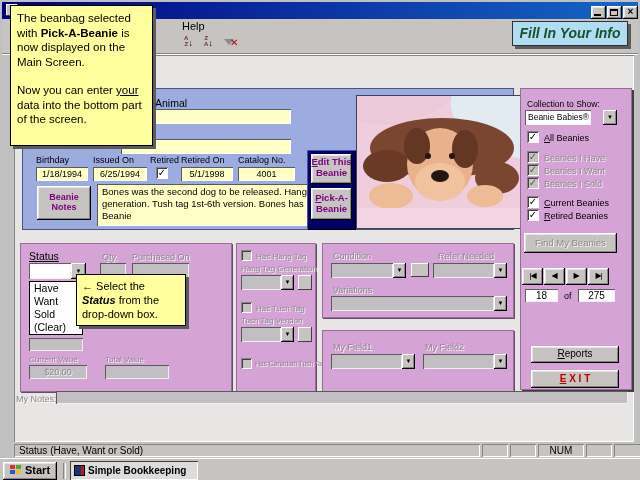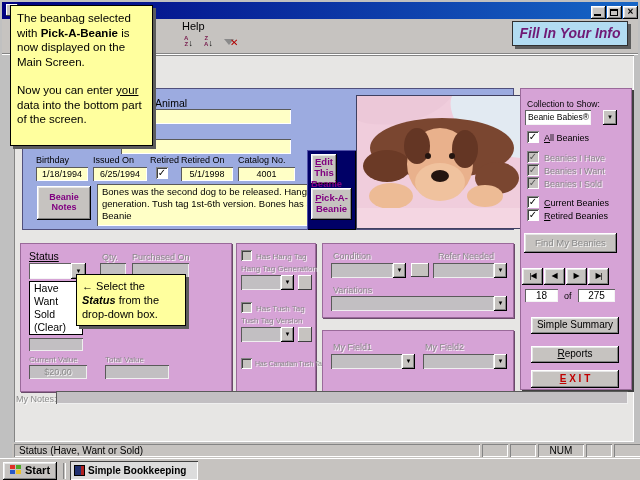--- a/index.html
+++ b/index.html
@@ -43,21 +43,21 @@
 
   .navy { background:#000066; box-shadow: inset 1px 1px 0 #5050a8, inset -1px -1px 0 #000; }
 
   .statusbar { left:12px; top:443px; width:636px; height:15px; background:#c6c3c0; }
   .sbseg { top:1px; height:13px; background:#c6c3c0; box-shadow: inset 1px 1px 0 #848484, inset -1px -1px 0 #fff; font-size:10px; line-height:13px; }
   .taskbar { left:0; top:458px; width:640px; height:22px; background:#c6c3c0; border-top:1px solid #fff; }
 
   .flag { width:12px; height:10px; display:inline-block; position:relative; top:1px; }
   .flag i { position:absolute; width:5px; height:4px; }
   .sort-ic { font-weight:bold; font-size:6px; line-height:6px; color:#7a2050; display:inline-block; text-align:center; }
-  .fill-info { background:#b2dcf2; border:1px solid #303030; box-shadow:3px 3px 0 #5c5c5c; color:#701a75; font-weight:bold; font-style:italic; font-size:14px; text-align:center; line-height:23px; z-index:40; }
+  .fill-info { background:#b2dcf2; border:1px solid #303030; box-shadow:3px 3px 0 #5c5c5c; color:#14532d; font-weight:bold; font-style:italic; font-size:14px; text-align:center; line-height:23px; z-index:40; }
 </style>
 </head>
 <body>
 
 <div class="abs titlebar">
   <div class="abs" style="left:4px;top:2px;width:12px;height:12px;background:#c6c3c0;box-shadow:inset -1px -1px 0 #404040, inset 1px 1px 0 #fff;"></div>
   <div class="abs" style="left:21px;top:2px;color:#fff;font-weight:bold;font-size:11px;">Simple Bookkeeping</div>
   <div class="abs raised tb-btn" style="left:589px;">
       <div style="position:absolute;left:3px;bottom:3px;width:7px;height:2px;background:#000;"></div>
     </div>
@@ -115,21 +115,21 @@
     <div class="abs lbl9" style="left:158px;top:66px;">Retired On</div>
     <div class="abs yfield" style="left:158px;top:78px;width:52px;height:14px;line-height:14px;font-size:9px;"><span>5/1/1998</span></div>
 
     <div class="abs lbl9" style="left:215px;top:66px;">Catalog No.</div>
     <div class="abs yfield" style="left:215px;top:78px;width:57px;height:14px;line-height:14px;font-size:9px;"><span>4001</span></div>
 
     <div class="abs raised purple-btn" style="left:14px;top:97px;width:54px;height:34px;font-size:9px;padding-top:6px;">Beanie Notes</div>
     <div class="abs yfield" style="left:74px;top:95px;width:264px;height:42px;text-align:left;font-size:9.5px;line-height:1.25;padding:2px 5px;"><span>Bones was the second dog to be released. Hang tag 1st-5th generation. Tush tag 1st-6th version. Bones has a Teenie Beanie</span></div>
 
     <div class="abs navy" style="left:284px;top:61px;width:49px;height:80px;">
-      <div class="abs raised purple-btn hk" style="left:4px;top:4px;width:26px;height:30px;">Edit This Beanie</div>
+      <div class="abs raised purple-btn hk" style="left:4px;top:4px;width:41px;height:30px;">Edit This Beanie</div>
       <div class="abs raised purple-btn hk" style="left:4px;top:38px;width:41px;height:32px;padding-top:5px;">Pick-A-Beanie</div>
     </div>
 
     <div class="abs" style="left:333px;top:6px;width:165px;height:134px;border:1px solid #404060;">
       <svg width="163" height="132" viewBox="0 0 163 132">
         <rect width="163" height="132" fill="#f0cddc"></rect>
         <path d="M95,0 H163 V62 Q128,58 102,32 Q90,12 95,0 Z" fill="#e2eaf2"></path>
         <path d="M0,0 H95 Q78,22 40,28 Q10,30 0,24 Z" fill="#ecc8d8"></path>
         <ellipse cx="85" cy="52" rx="72" ry="30" fill="#7a4630"></ellipse>
         <ellipse cx="30" cy="70" rx="24" ry="16" fill="#6b3a26"></ellipse>
@@ -241,21 +241,20 @@
 
     <div class="abs raised" style="left:1px;top:179px;width:21px;height:17px;text-align:center;font-size:8px;line-height:16px;"><span style="letter-spacing:-1px;">|◀</span></div>
     <div class="abs raised" style="left:23px;top:179px;width:21px;height:17px;text-align:center;font-size:8px;line-height:16px;"><span>◀</span></div>
     <div class="abs raised" style="left:45px;top:179px;width:21px;height:17px;text-align:center;font-size:8px;line-height:16px;"><span>▶</span></div>
     <div class="abs raised" style="left:67px;top:179px;width:21px;height:17px;text-align:center;font-size:8px;line-height:16px;"><span style="letter-spacing:-1px;">▶|</span></div>
 
     <div class="abs sunken-lite" style="left:4px;top:200px;width:33px;height:13px;background:#fff;text-align:center;font-size:10px;line-height:13px;"><span>18</span></div>
     <div class="abs" style="left:43px;top:202px;font-size:9px;">of</div>
     <div class="abs sunken-lite" style="left:57px;top:200px;width:37px;height:13px;background:#fff;text-align:center;font-size:10px;line-height:13px;"><span>275</span></div>
 
-    <div class="abs raised" style="left:10px;top:228px;width:88px;height:17px;text-align:center;font-size:10px;line-height:16px;">Simple Summary</div>
     <div class="abs raised hk" style="left:10px;top:257px;width:88px;height:17px;text-align:center;font-size:10px;line-height:16px;">Reports</div>
     <div class="abs raised hk" style="left:10px;top:281px;width:88px;height:18px;text-align:center;font-size:10px;line-height:17px;color:#c00000;font-weight:bold;">E X I T</div>
   </div>
 
   <div class="abs lbl9 dis" style="left:2px;top:339px;">My Notes:</div>
   <div class="abs gfield" style="left:42px;top:336px;width:572px;height:13px;"></div>
 </div>
 
 <div class="abs callout" style="left:10px;top:5px;width:143px;height:141px;">
   <p><span>The beanbag selected with </span><b>Pick-A-Beanie</b><span> is now displayed on the Main Screen.</span></p>

